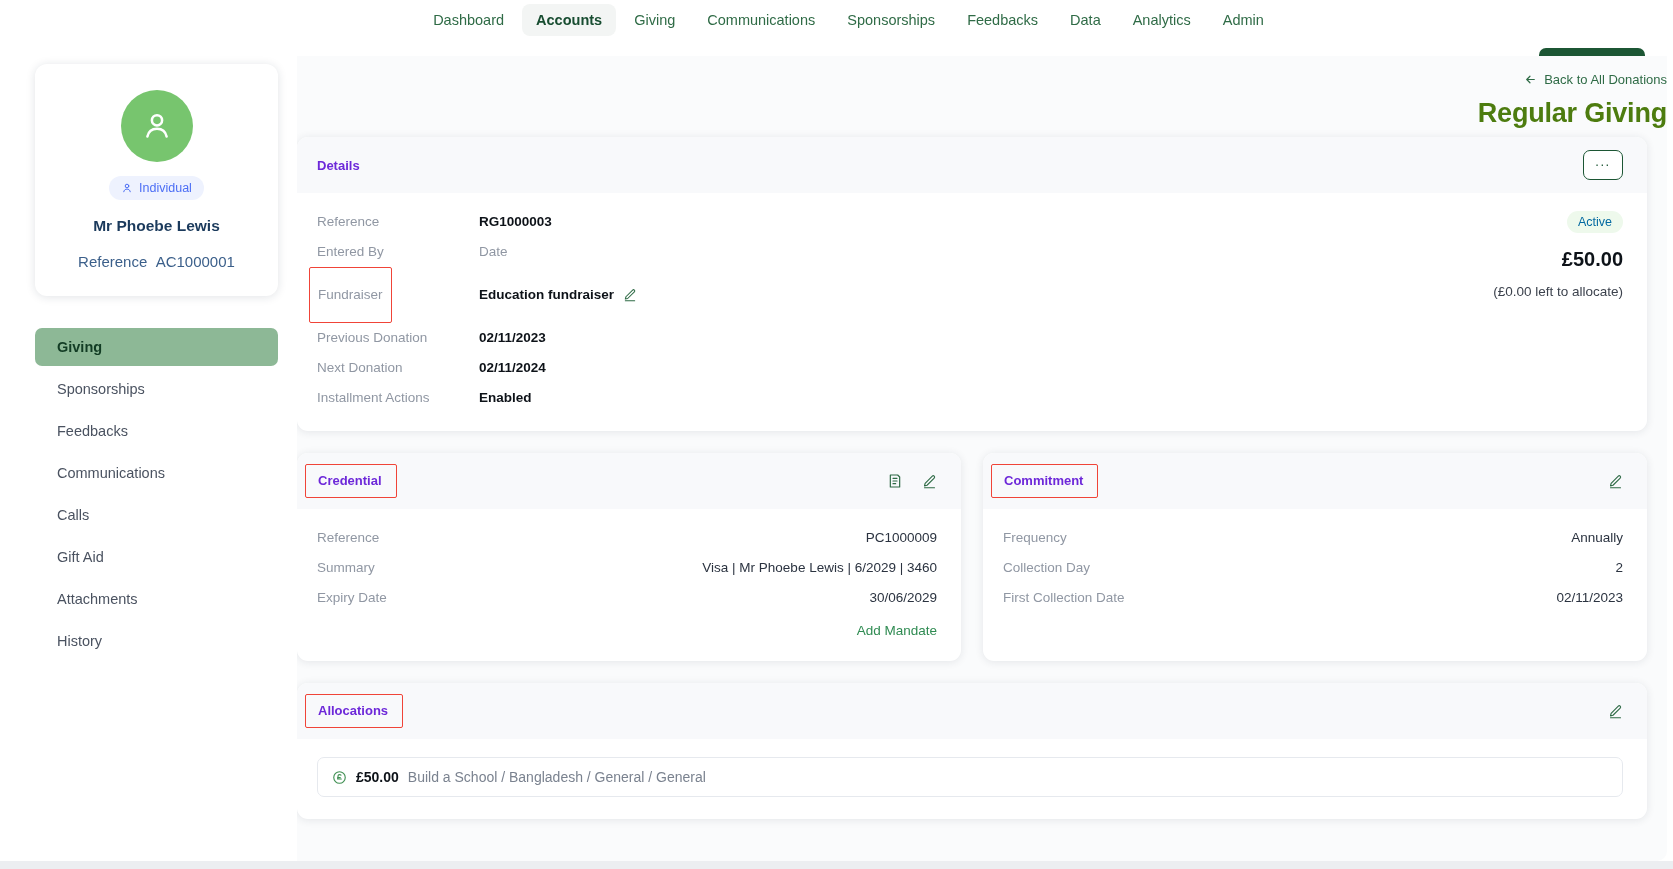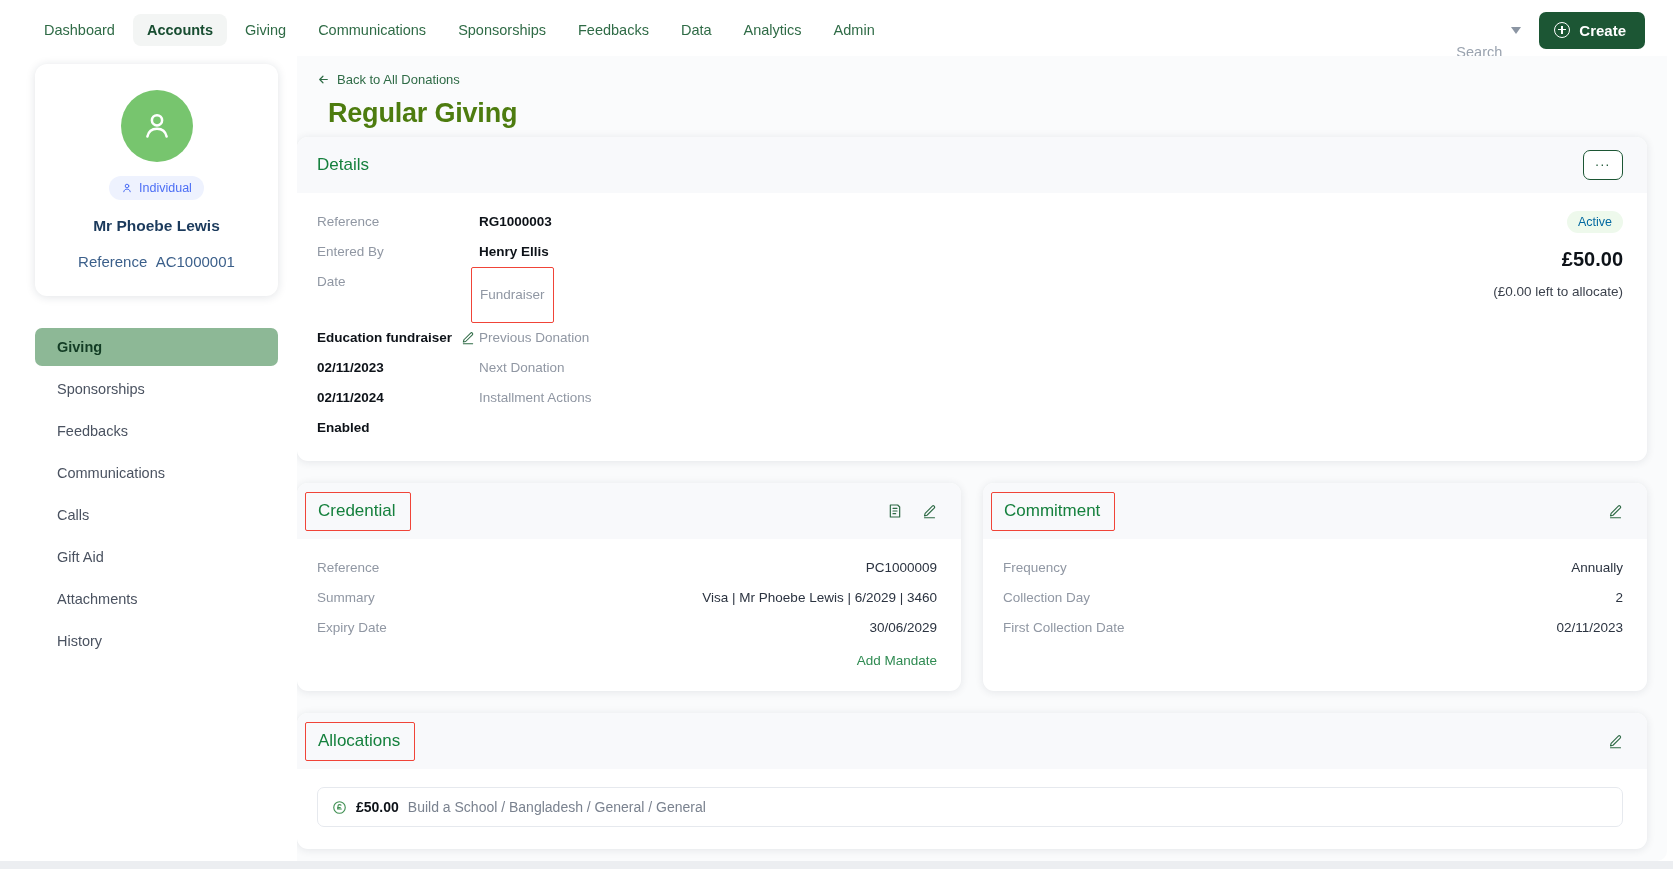--- a/index.html
+++ b/index.html
@@ -13,21 +13,21 @@
     position: relative;
     width: 1673px; height: 869px;
     background: #ffffff;
   }
 
   
   .topnav {
     position: absolute; top: 4px; left: 12px; right: 6px; height: 52px;
     background: #ffffff;
     border-radius: 10px 10px 0 0;
-    display: flex; align-items: center;
+    display: flex; align-items: center; flex-direction: column;
   }
   .nav-items { display: flex; align-items: center; gap: 4px; margin-left: 18px; }
   .nav-item {
     font-size: 14.5px; color: #2f6b46;
     padding: 8px 14px; border-radius: 8px;
     cursor: pointer; white-space: nowrap;
   }
   .nav-item.active { background: #f3f5f4; color: #184d31; font-weight: 700; }
   .nav-right { margin-left: auto; display: flex; align-items: center; gap: 18px; margin-right: 22px; }
   .search-box { display: flex; align-items: center; gap: 9px; cursor: pointer; }
@@ -87,21 +87,21 @@
   }
   .sidenav-item.active { background: #8db896; color: #123c24; font-weight: 700; }
 
   
   .main {
     position: absolute; top: 56px; left: 297px; right: 6px; bottom: 8px;
     background: #fafbfc;
     border-radius: 0 0 10px 0;
     overflow: hidden;
   }
-  .page-head { padding: 16px 0 8px 20px; }
+  .page-head { padding: 16px 0 8px 20px; text-align: right; }
   .back-link {
     display: inline-flex; align-items: center; gap: 7px;
     font-size: 13px; color: #2f6b46; cursor: pointer;
   }
   .page-title {
     font-size: 27px; font-weight: 700; color: #4d7c0f;
     margin: 8px 0 0 11px; letter-spacing: -.2px;
   }
 
   .card {
@@ -109,21 +109,21 @@
     box-shadow: 0 1px 9px rgba(25,40,60,.10);
     margin: 0 20px 22px 0;
     overflow: hidden;
   }
   .card-head {
     background: #f8f9fb; height: 56px;
     display: flex; align-items: center;
     padding: 0 24px 0 20px;
     position: relative;
   }
-  .card-title { font-size: 17px; font-weight: 400; color: #15803d; }
+  .card-title { font-size: 13px; font-weight: 700; color: #6d28d9; }
   .card-title.boxed { border: 1.6px solid #f04438; padding: 8px 14px 9px 12px; border-radius: 2px; margin-left: -12px; }
   .head-actions { margin-left: auto; display: flex; align-items: center; gap: 19px; }
   .dots-btn {
     width: 40px; height: 30px; border: 1.3px solid #1c5634; border-radius: 7px;
     background: #fff; color: #1c5634; font-size: 13px; letter-spacing: 1.5px;
     display: flex; align-items: center; justify-content: center; cursor: pointer;
     padding-bottom: 7px;
   }
 
   .card-body { padding: 18px 24px 22px 20px; position: relative; }
@@ -254,21 +254,20 @@
         <div class="head-actions">
           <div class="dots-btn">...</div>
         </div>
       </div>
       <div class="card-body">
         <div class="kv">
           <div class="k">Reference</div>
           <div class="v">RG1000003</div>
 
           <div class="k">Entered By</div>
-          <div class="v">Henry Ellis</div>
 
           <div class="k">Date</div>
 
           <div class="k boxed">Fundraiser</div>
           <div class="v">
             <span>Education fundraiser</span>
             <span class="icon-btn">
               <svg width="14" height="14" viewBox="0 0 24 24" fill="none" stroke="#2f6b46" stroke-width="1.8" stroke-linecap="round" stroke-linejoin="round">
                 <path d="M16.5 3.5a2.1 2.1 0 0 1 3 3L8 18l-4 1 1-4z"></path>
                 <path d="M4 22h16"></path>

